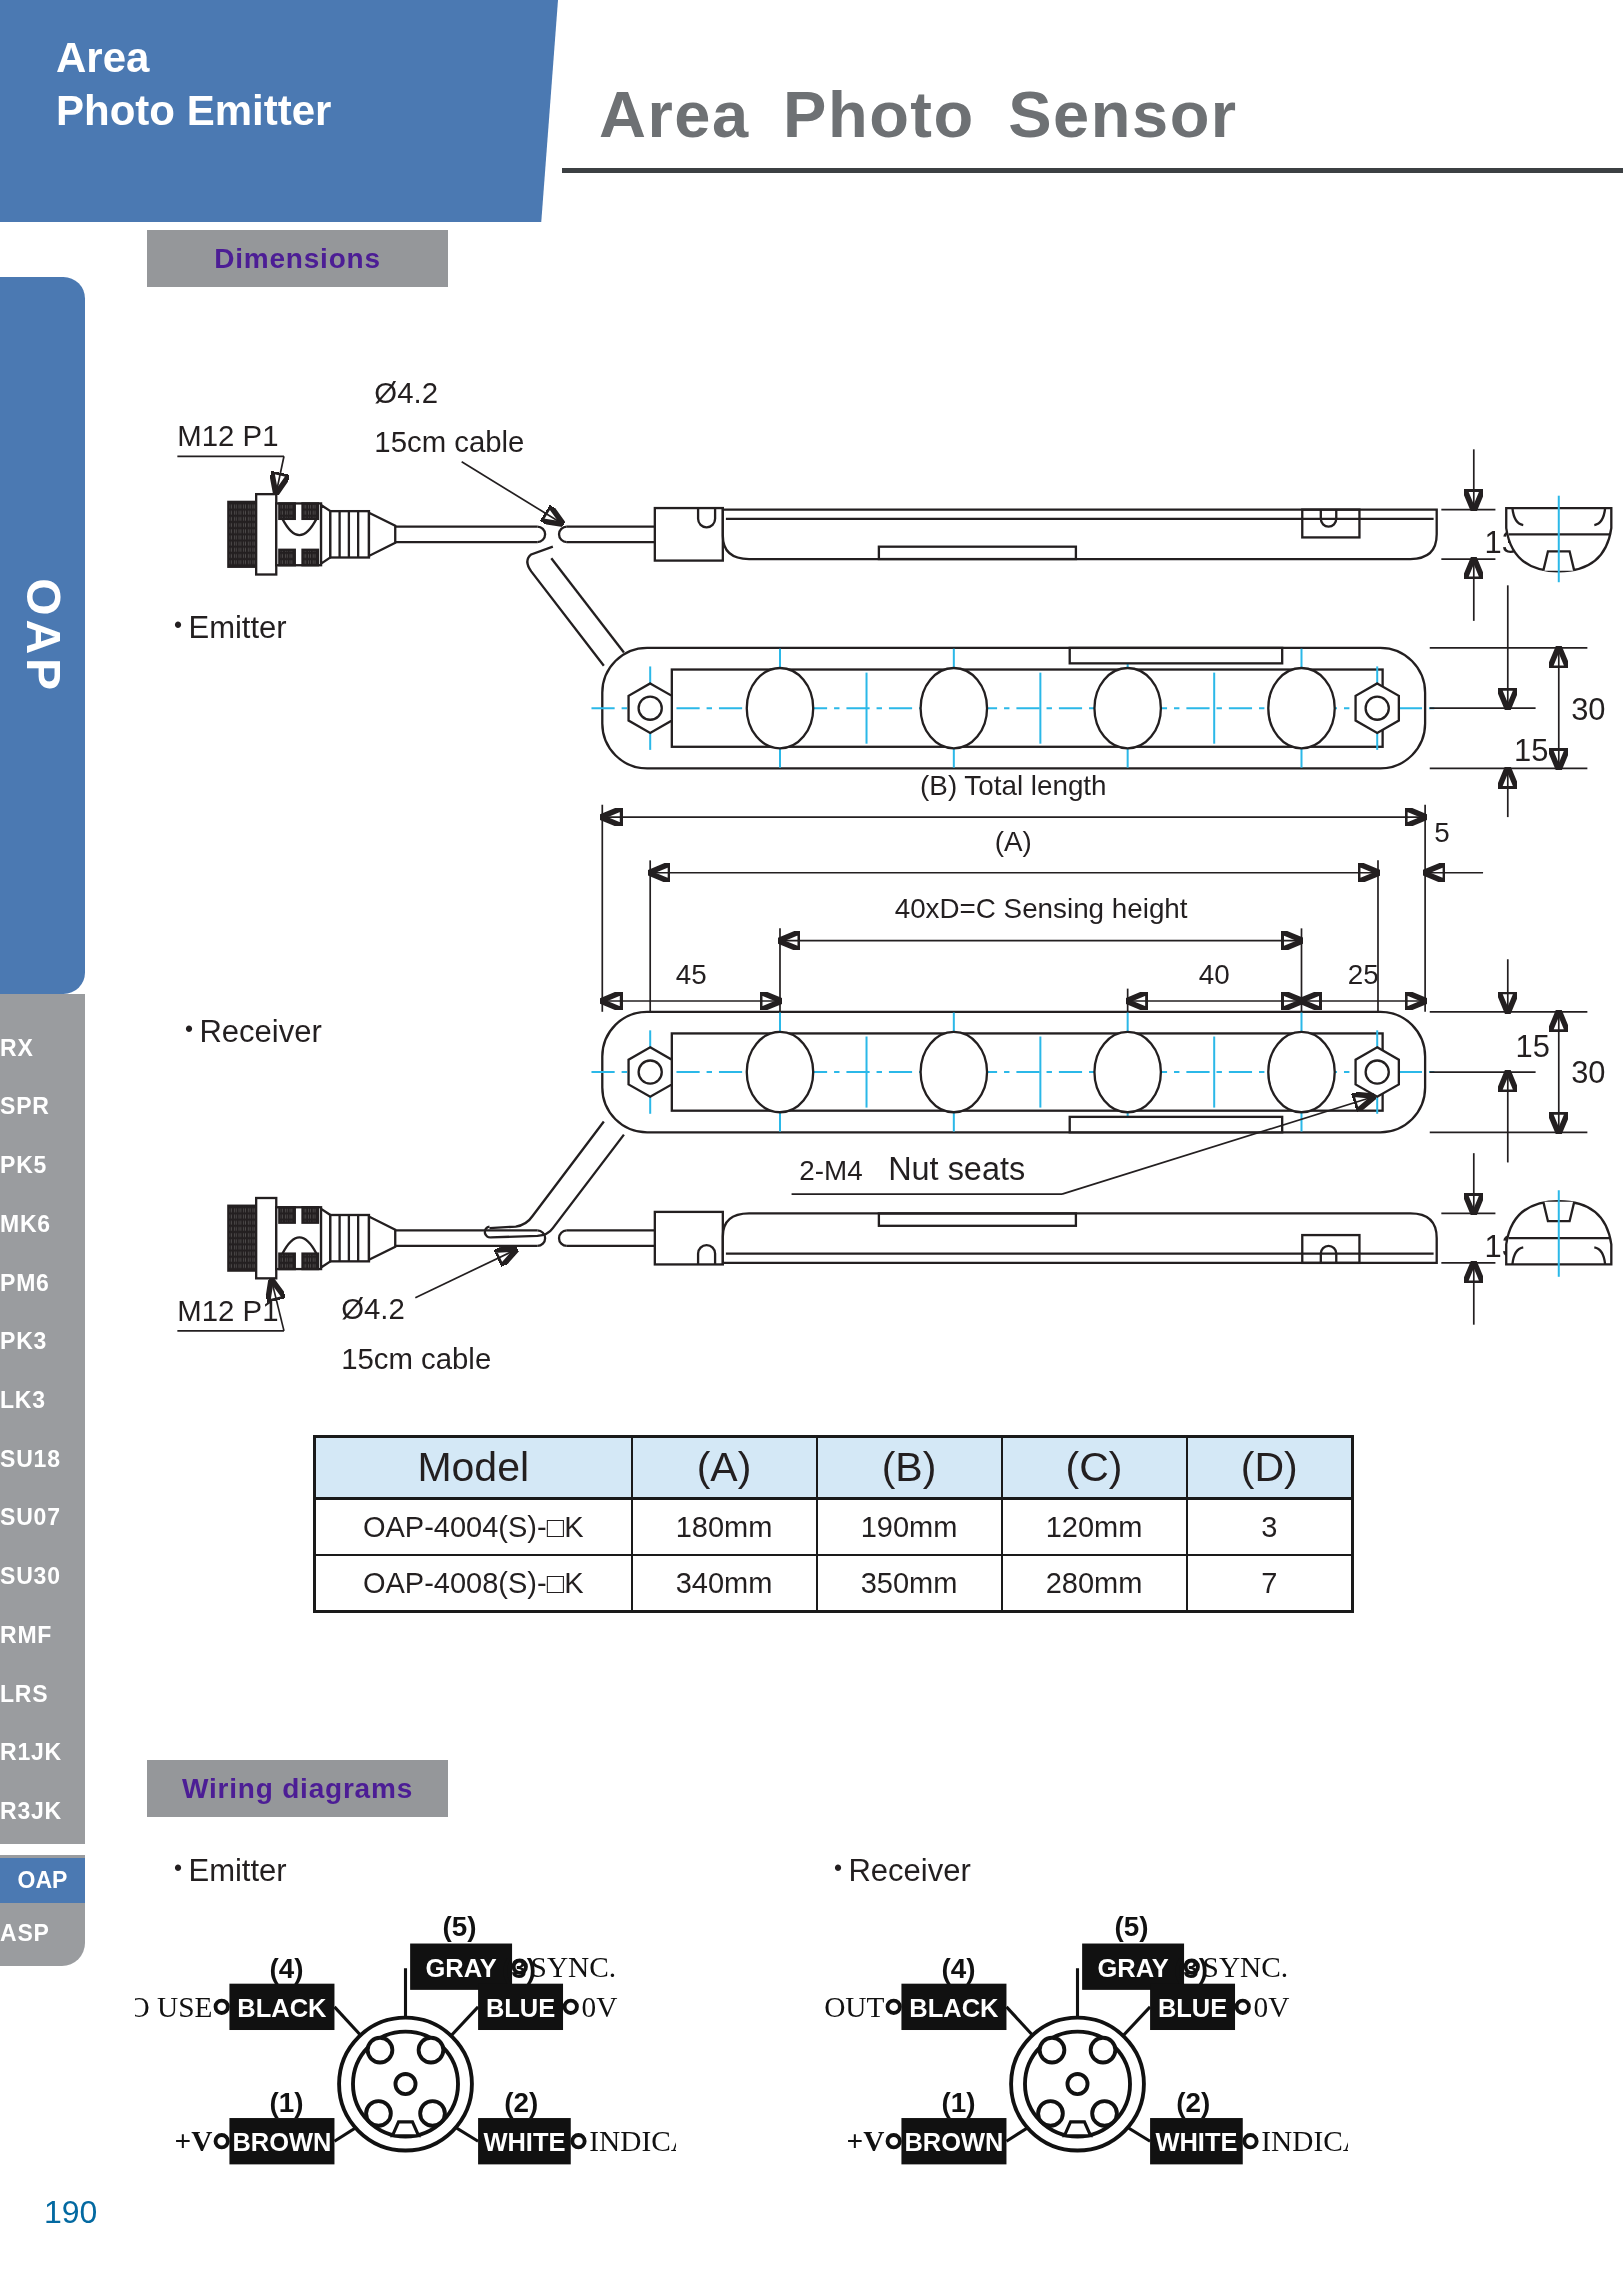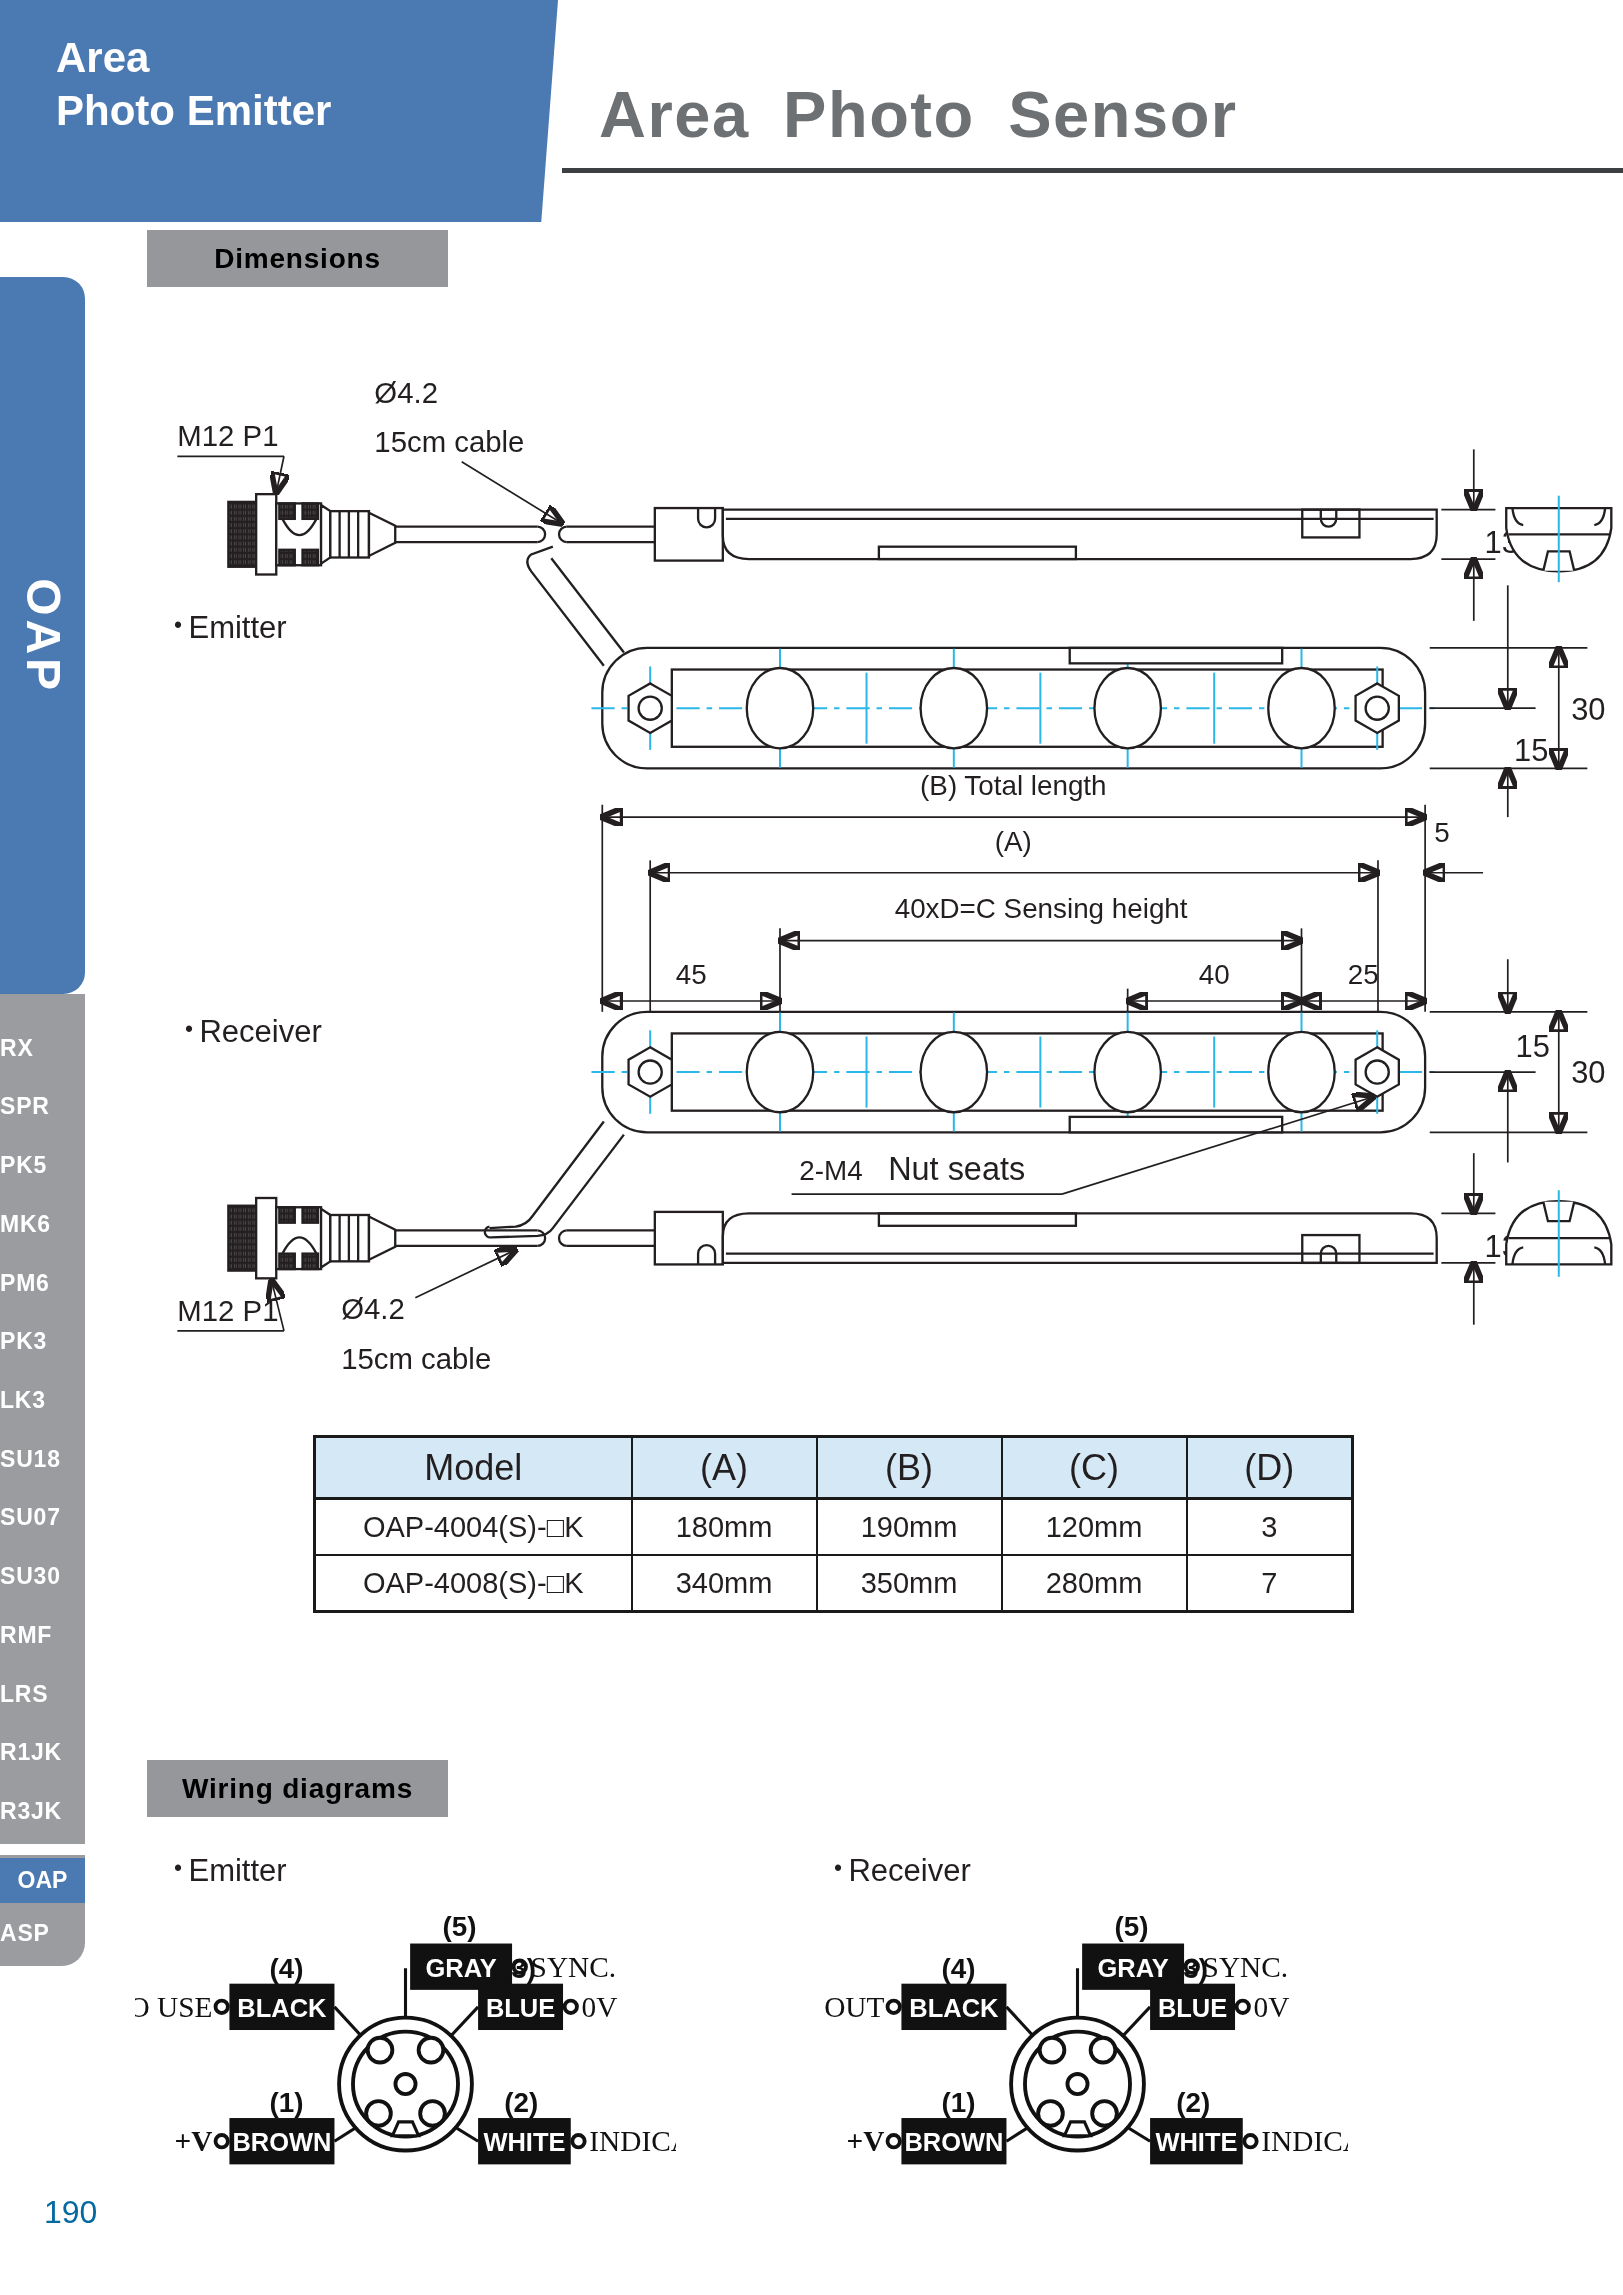--- a/index.html
+++ b/index.html
@@ -27,30 +27,30 @@
             background:var(--sidebar-gray,#9a9c9f);border-radius:0 0 23px 0;}
   .side-item{position:absolute;left:0;width:85px;height:31px;line-height:31px;
             text-align:left;color:#fff;font-weight:bold;font-size:23px;letter-spacing:0.8px;}
   .side-divider{position:absolute;left:0;top:850px;width:85px;height:10.8px;background:#fff;}
   .side-active{position:absolute;left:0;top:864px;width:85px;height:45px;
             background:var(--banner-blue,#4b79b2);color:#fff;font-weight:bold;font-size:23px;
             line-height:45px;text-align:center;}
 
   
   .section-banner{position:absolute;width:301px;height:57px;background:var(--section-gray,#95979a);
-            color:#000000;font-weight:bold;font-size:28px;display:flex;align-items:center;justify-content:center;
+            color:#4c1d95;font-weight:bold;font-size:28px;display:flex;align-items:center;justify-content:center;
             letter-spacing:0.8px;}
   .bullet-label{position:absolute;font-size:31px;color:#231f20;white-space:nowrap;text-align:right;}
   .bullet-label::before{content:"•  ";font-size:23px;vertical-align:4.6px;}
 
   
   .model-table{position:absolute;left:313px;top:1435px;border-collapse:collapse;table-layout:fixed;}
   .model-table td,.model-table th{border:2.3px solid #1a1a1a;text-align:center;font-weight:normal;
             font-size:29px;color:#231f20;padding:0;}
-  .model-table th{background:var(--table-header-bg,#d4e8f6);font-size:36px;height:59px;
+  .model-table th{background:var(--table-header-bg,#d4e8f6);font-size:41px;height:59px;
             border-bottom-width:3.9px;}
   .model-table td{height:54px;border-radius:6px;}
   .model-table{border:3.9px solid #1a1a1a;}
 
   
   .fig{position:absolute;}
   .fig line,.fig path,.fig rect,.fig circle,.fig ellipse,.fig polygon{
         stroke:var(--line-dark,#231f20);stroke-width:3;fill:none;}
   .fig .thin{stroke-width:2.2;}
   .fig text{stroke:none;fill:#231f20;font-family:"Liberation Sans",sans-serif;}

